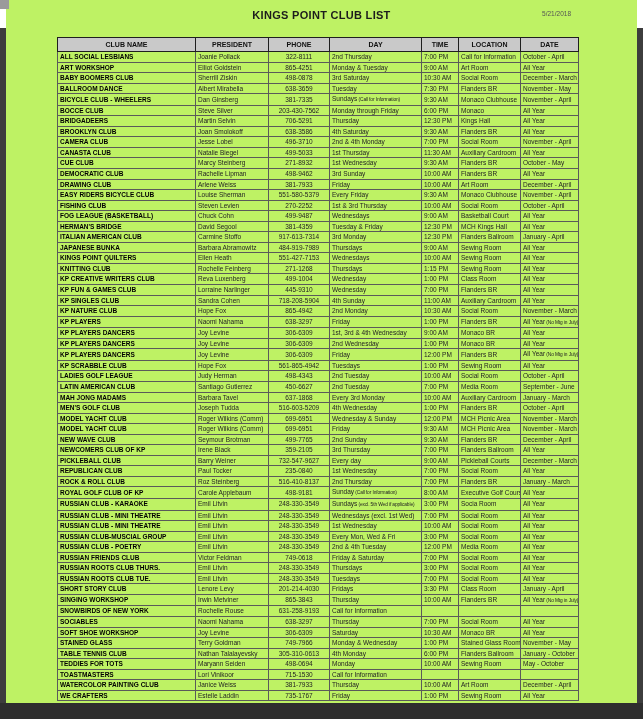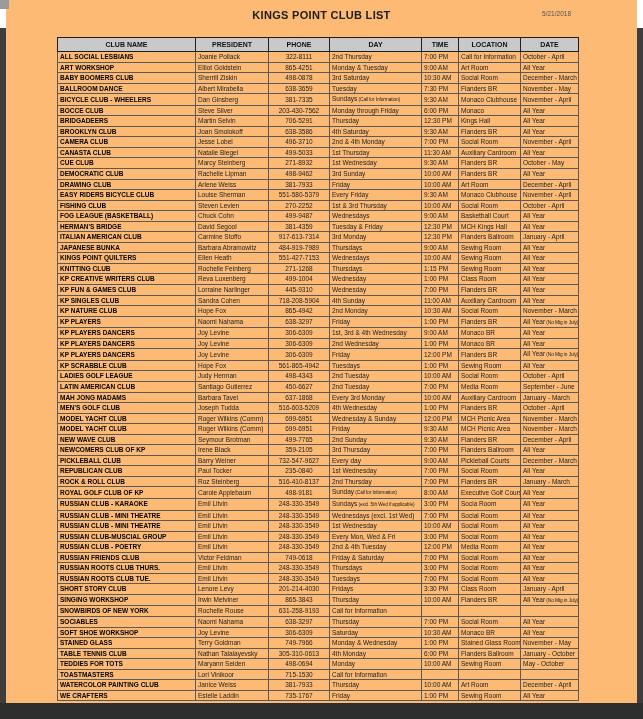--- a/index.html
+++ b/index.html
@@ -5,21 +5,21 @@
   html,body{margin:0;padding:0;}
   body{
     width:643px;height:719px;position:relative;background:#ffffff;
     font-family:"Liberation Sans", sans-serif;overflow:hidden;
   }
   
   .corner-square{position:absolute;left:0;top:0;width:9px;height:9px;background:#9b9b9b;}
   .edge-left{position:absolute;left:0;top:28px;width:6px;bottom:0;background:#3d3d3d;}
   .edge-right{position:absolute;right:0;top:28px;width:6px;bottom:0;background:#3d3d3d;}
   .edge-bottom{position:absolute;left:0;right:0;bottom:0;height:16px;background:#2e2e2e;}
-  .page{position:absolute;left:6px;top:0;right:6px;bottom:16px;background:#fdba74;}
+  .page{position:absolute;left:6px;top:0;right:6px;bottom:16px;background:#bef264;}
 
   .doc-title{
     position:absolute;top:9px;left:0;width:100%;text-align:center;
     font-size:11px;font-weight:bold;color:#1c1c1c;letter-spacing:.3px;
   }
   .doc-date{position:absolute;top:10px;right:66px;font-size:6.5px;color:#555;}
 
   table.clubs{
     position:absolute;left:51px;top:37px;width:521px;
     border-collapse:collapse;table-layout:fixed;

